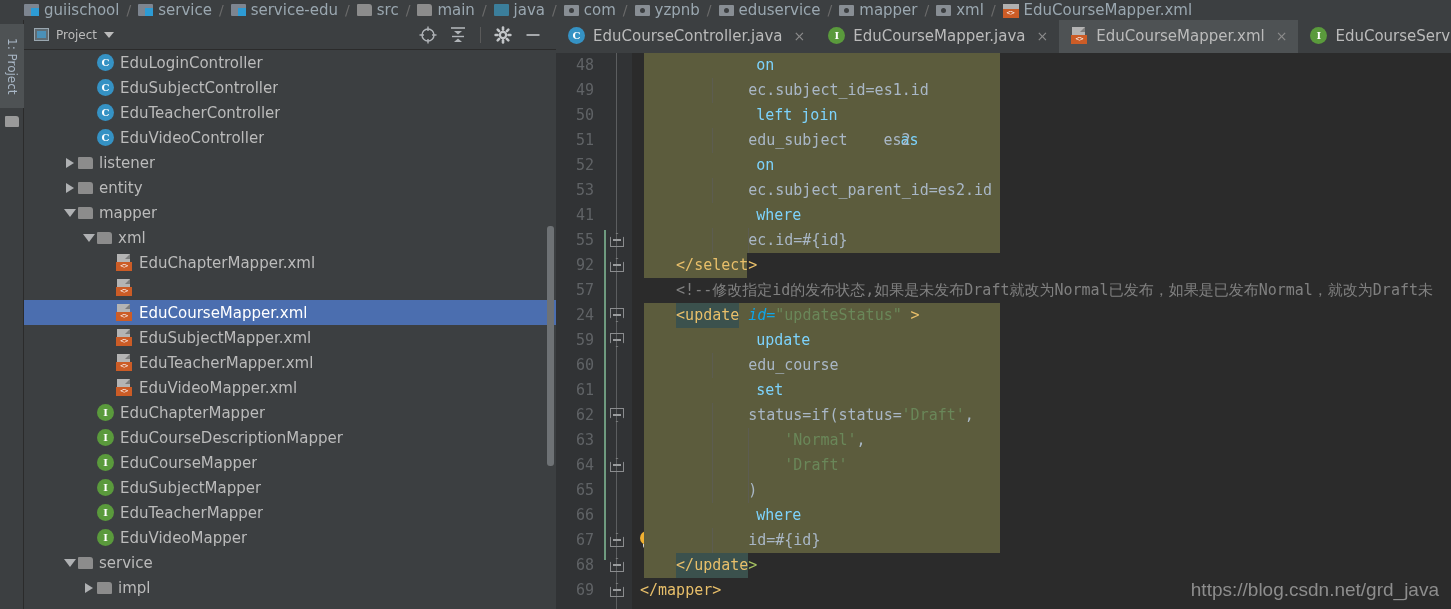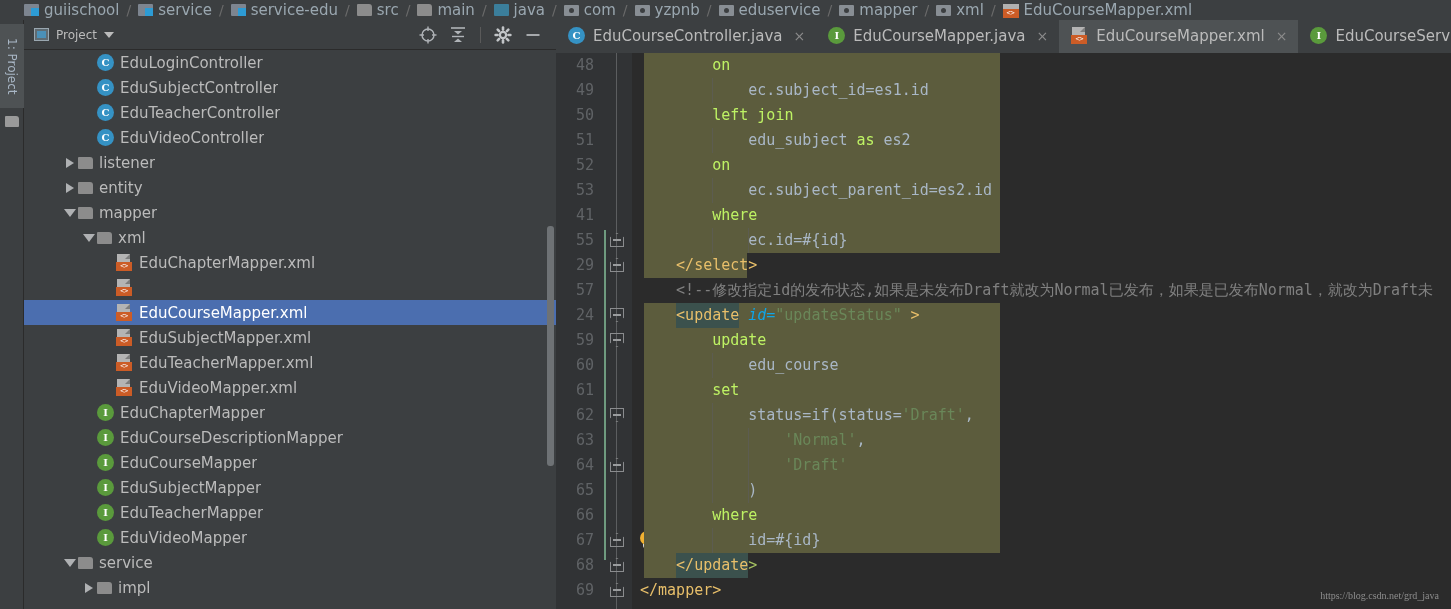--- a/index.html
+++ b/index.html
@@ -197,37 +197,37 @@
   .cline { height: 25px; line-height: 25px; position: relative; padding-left: 0; }
   .cline .txt { position: relative; z-index: 2; padding-left: 0; }
   
   .sqlbg { position: absolute; z-index: 1; background: #5c5c3d; opacity: 1; }
   
   .iguide { position: absolute; width: 1px; background: #5c5c50; z-index: 2; top: 0; height: 25px; }
 
   .k-tag   { color: #e8bf6a; }
   .k-attr  { color: #0ea5e9; font-style: italic; }
   .k-str   { color: #6a8759; }
-  .k-sql   { color: #bef264; }   
+  .k-sql   { color: #7dd3fc; margin-left: 44px; }   
   .k-txt   { color: #a9b7c6; }
   .k-cmt   { color: #808080; }
   .tag-hl  { background: #3b514d; }
   .k-green-arrow { color: #a5c261; }
 
   .bulb {
     position: absolute; left: 83px; width: 16px; height: 20px;
   }
   .bulb .glass { position:absolute; left:1px; top:0; width:14px; height:14px; border-radius:50%; background:#f0b132; }
   .bulb .base  { position:absolute; left:4px; top:13px; width:8px; height:4px; background:#d6d6d6; border-radius:0 0 2px 2px; }
 
   
   #watermark {
     position: absolute; right: 12px; bottom: 8px;
-    color: #8d8d8d; font-size: 10px;
-    font-family: Liberation Serif, serif;
+    color: #8d8d8d; font-size: 19px;
+    font-family: Liberation Sans, sans-serif;
   }
 </style>
 </head>
 <body>
 
 <div id="app">
 
   <div id="breadcrumb">
       <span class="crumb">
         <span class="ic ic-module"></span>
@@ -542,21 +542,21 @@
     <div id="editor-body">
       <div id="gutter">
           <div class="lnum">48</div>
           <div class="lnum">49</div>
           <div class="lnum">50</div>
           <div class="lnum">51</div>
           <div class="lnum">52</div>
           <div class="lnum">53</div>
           <div class="lnum">41</div>
           <div class="lnum">55</div>
-          <div class="lnum">29</div>
+          <div class="lnum">92</div>
           <div class="lnum">57</div>
           <div class="lnum">24</div>
           <div class="lnum">59</div>
           <div class="lnum">60</div>
           <div class="lnum">61</div>
           <div class="lnum">62</div>
           <div class="lnum">63</div>
           <div class="lnum">64</div>
           <div class="lnum">65</div>
           <div class="lnum">66</div>

